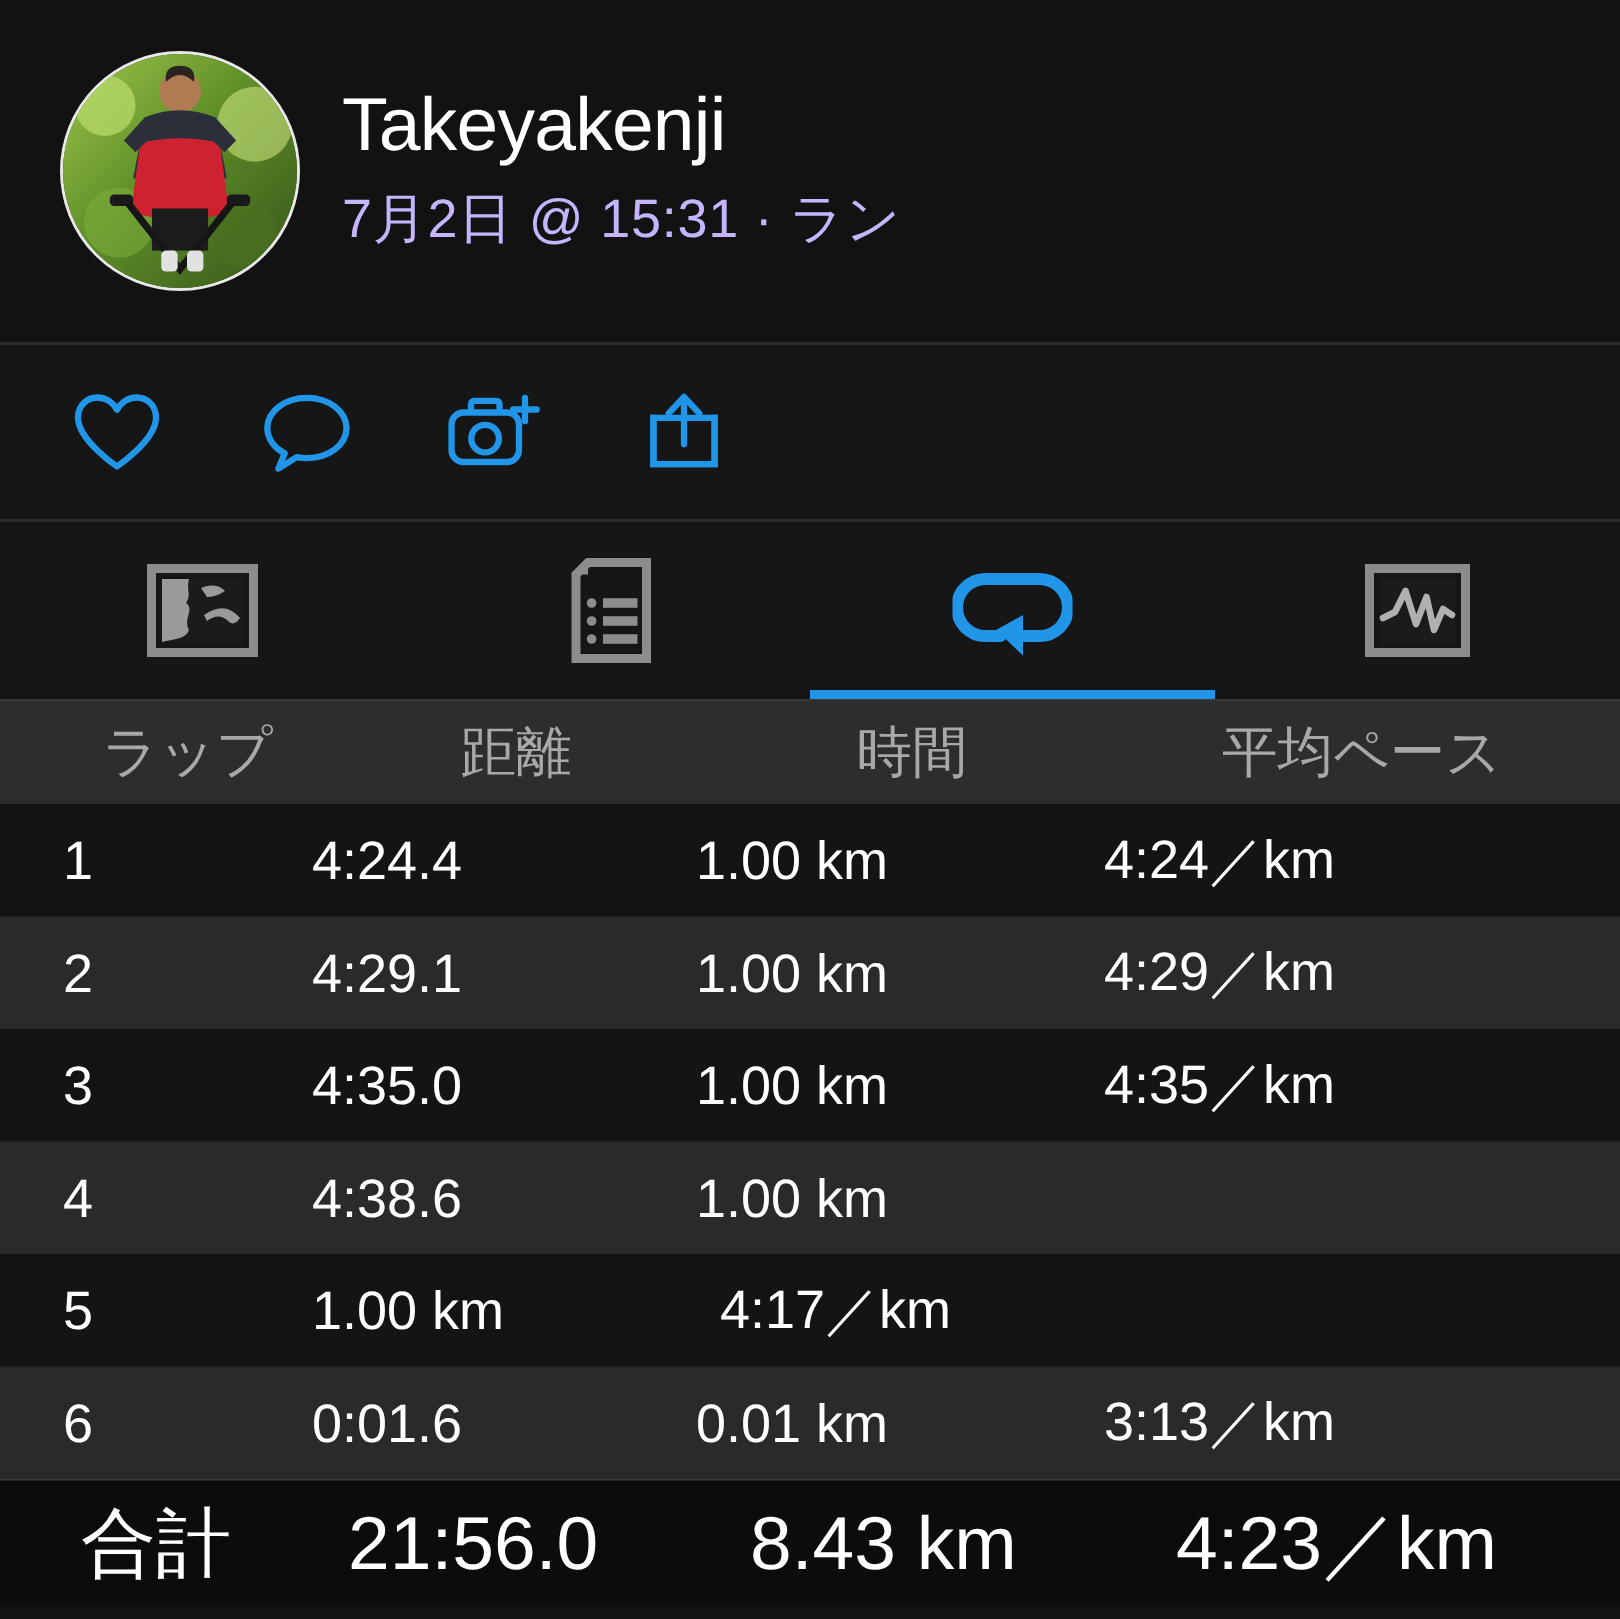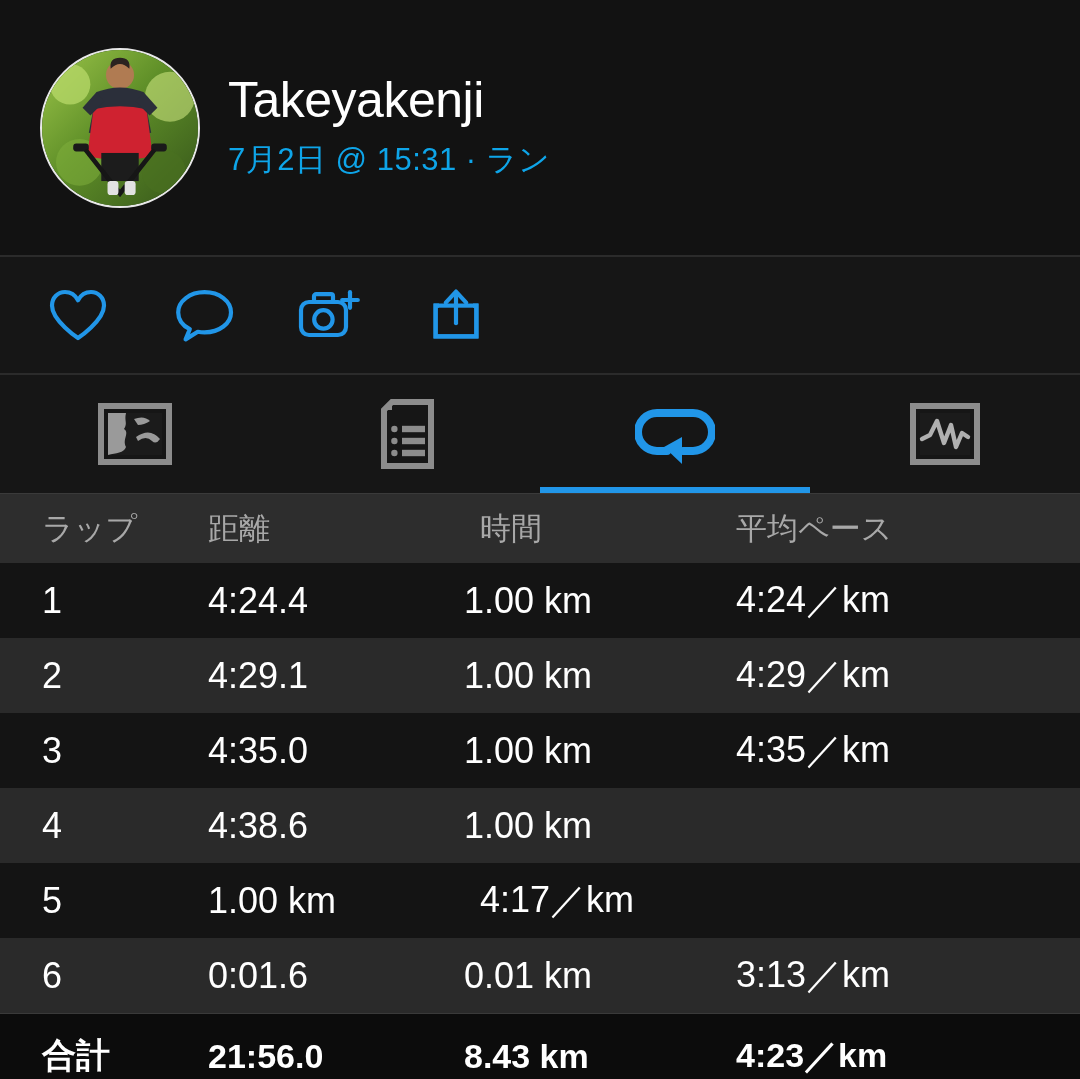--- a/index.html
+++ b/index.html
@@ -5,40 +5,40 @@
   * { margin:0; padding:0; box-sizing:border-box; }
   html, body {
     width:1080px; height:1079px;
     background:#121212;
     font-family:"Liberation Sans","DejaVu Sans",sans-serif;
     overflow:hidden;
   }
 
   
   .athlete-header{
-    height:255px;
+    height:228px;
     background:#121212;
     display:flex; align-items:center;
     padding-left:40px;
   }
   .avatar{
     width:160px; height:160px; border-radius:50%;
     border:2px solid #e8e8e8;
     overflow:hidden; flex:0 0 auto;
     position:relative;
     background:#2d4a1e;
   }
   .avatar svg{ display:block; width:100%; height:100%; }
   .athlete-text{ margin-left:28px; }
   .athlete-name{
     font-size:50px; color:#ffffff; font-weight:400;
     line-height:1.05; letter-spacing:-0.5px;
   }
   .athlete-meta{
-    font-size:31px; color:#0ea5e9; font-weight:400;
+    font-size:36px; color:#c4b5fd; font-weight:400;
     margin-top:12px; letter-spacing:0.5px;
   }
 
   
   .divider{ height:2px; background:#2b2b2b; width:100%; }
   .action-bar{
     height:116px; background:#161616;
     display:flex; align-items:center;
     padding-left:44px; gap:58px;
   }
@@ -75,22 +75,22 @@
     background:#2d2d2d; height:70px;
     border-top:1px solid #3a3a3a;
   }
   .row.odd  { background:#141414; }
   .row.even { background:#2a2a2a; }
   .row.total{
     background:#0c0c0c; height:85px;
     border-top:1px solid #3a3a3a;
   }
   .cell{ font-size:36px; color:#ffffff; font-weight:400; white-space:nowrap; }
-  .row.header .cell{ font-size:31px; color:#a8a8a8; }
-  .row.total .cell{ font-size:34px; font-weight:700; }
+  .row.header .cell{ font-size:37px; color:#a8a8a8;text-align:center; }
+  .row.total .cell{ font-size:50px; font-weight:400;margin-left:12px; }
   .c-lap  { width:208px; padding-left:42px; }
   .c-time { width:256px; }
   .c-dist { width:272px; }
   .c-pace { flex:1 1 auto; }
 </style>
 </head>
 <body>
 
 <div class="athlete-header">
   <div class="avatar">

